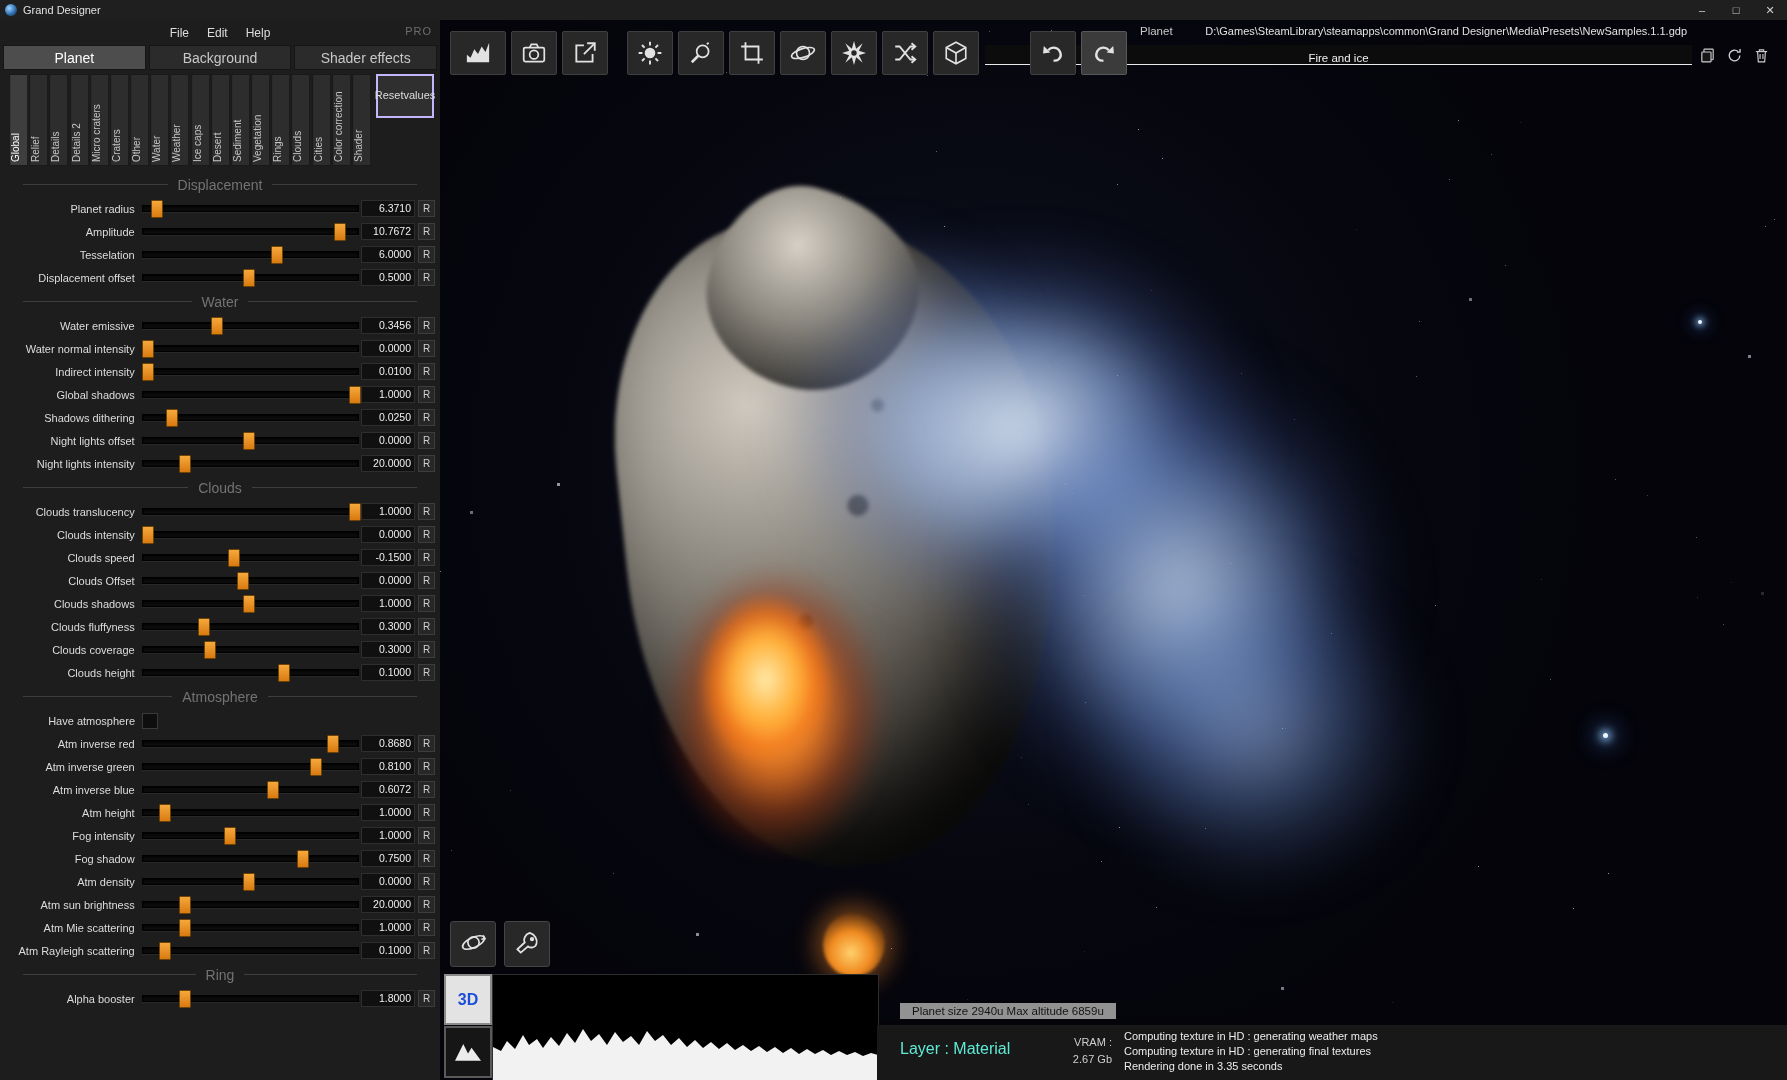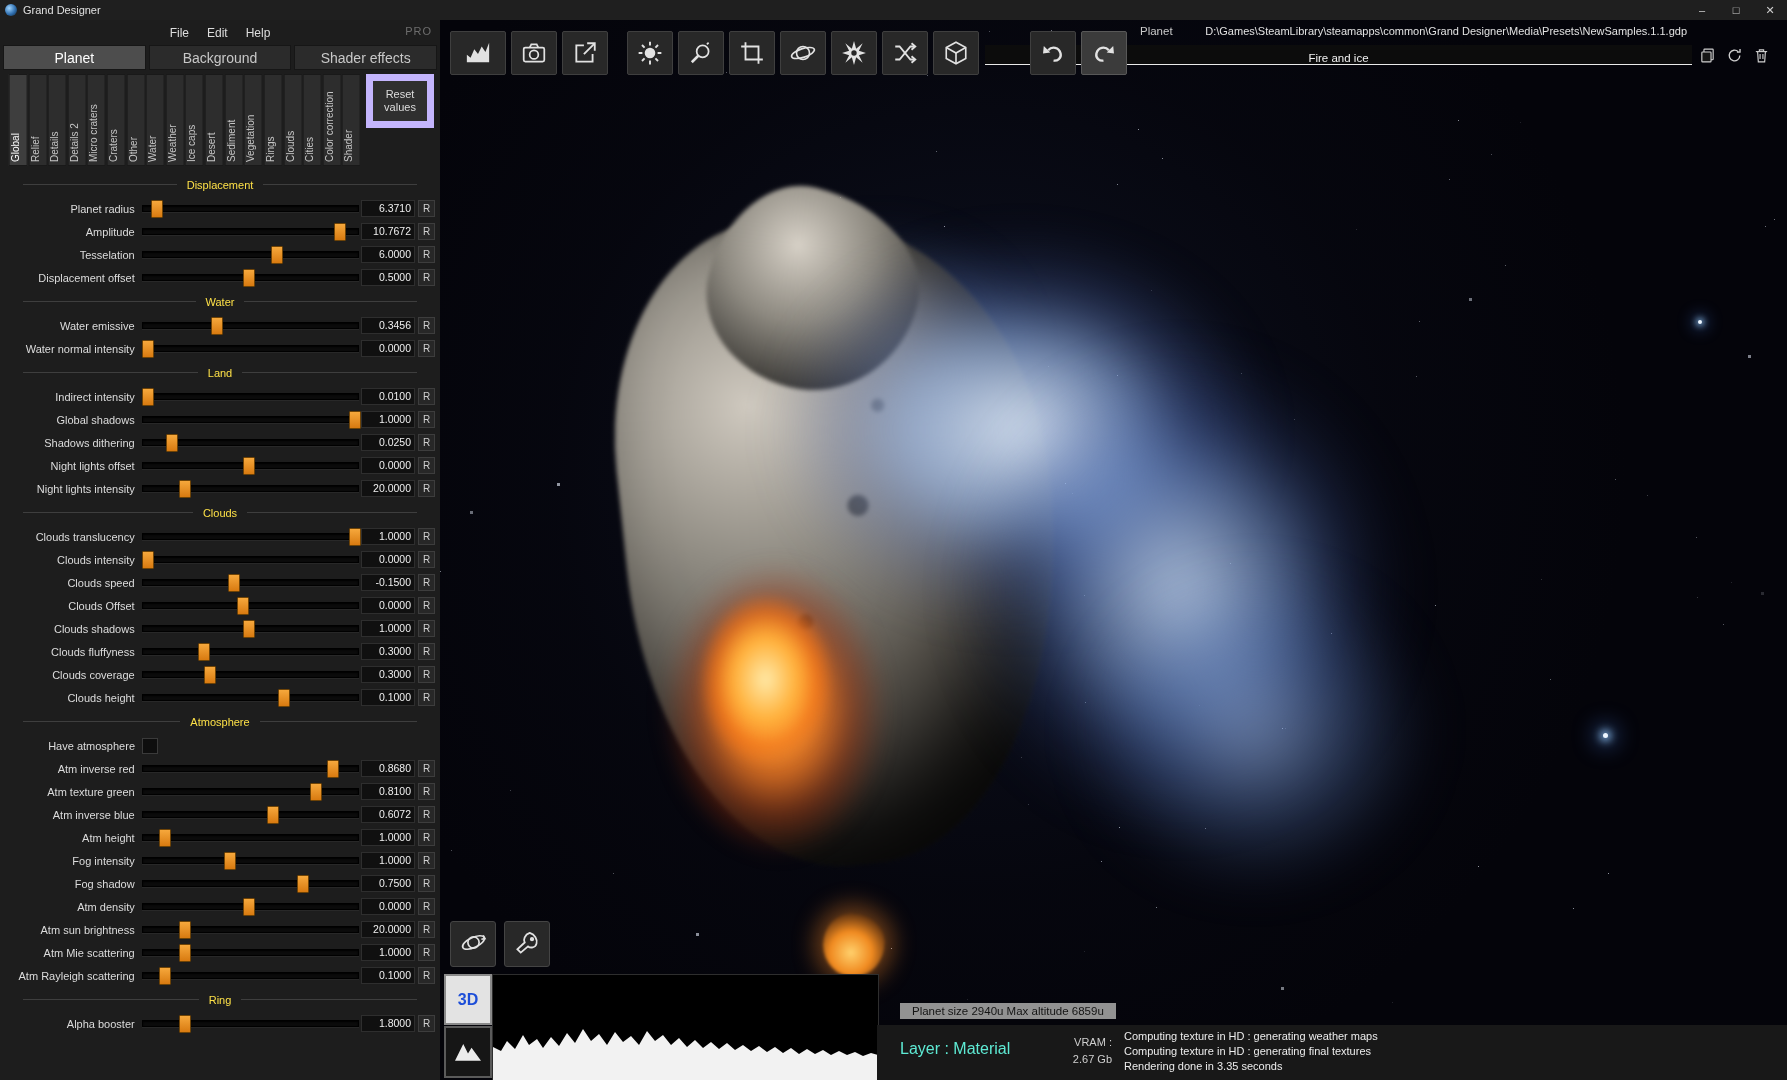--- a/index.html
+++ b/index.html
@@ -22,26 +22,26 @@
   
   .left-panel{position:absolute;top:45px;left:0;width:440px;bottom:0;background:#1d1d1d;z-index:30;}
   .main-tabs{position:absolute;top:0;left:3px;right:3px;height:25px;display:flex;gap:3px;}
   .main-tab{flex:1;background:#2b2b2b;color:#c8c8c8;display:flex;align-items:center;justify-content:center;font-size:14px;border:1px solid #161616;}
   .main-tab.active{background:#4d4d4d;color:#fff;}
   .vtab-row{position:absolute;top:29px;left:9px;right:6px;height:92px;display:flex;align-items:flex-start;}
   .vtabs{flex:1;display:flex;gap:1px;height:92px;}
   .vtab{flex:1;background:#2d2d2d;color:#c6c6c6;font-size:10px;writing-mode:vertical-rl;transform:rotate(180deg);
     white-space:nowrap;overflow:hidden;padding:3px 0;text-align:left;border:1px solid #191919;}
   .vtab.active{background:#3e3e3e;color:#fff;}
-  .reset-btn{width:54px;height:40px;margin-left:5px;background:#2f2f2f;border:7px solid #c4b5fd;color:#ddd;
-    font-size:11px;display:flex;flex-direction:column;align-items:center;justify-content:center;line-height:1.2;}
+  .reset-btn{width:54px;height:40px;margin-left:5px;background:#2f2f2f;border:2px solid #c4b5fd;color:#ddd;
+    font-size:11px;display:flex;flex-direction:row;align-items:center;justify-content:center;line-height:1.2;}
 
   
   .sections{position:absolute;top:127px;left:5px;right:5px;bottom:0;}
-  .section-header{display:flex;align-items:center;height:25px;margin:0 8px;color:#fde047;font-size:11px;}
+  .section-header{display:flex;align-items:center;height:25px;margin:0 8px;color:#737373;font-size:14px;}
   .section-header::before,.section-header::after{content:"";flex:1;border-top:1px solid #3e3e3e;margin:0 10px;}
   .srow{display:flex;align-items:center;height:23px;padding-left:2px;}
   .slabel{width:128px;text-align:right;color:#dcdcdc;font-size:11px;padding-right:7px;white-space:nowrap;}
   .strack{position:relative;width:216px;height:5px;background:#0b0b0b;border:1px solid #000;box-shadow:inset 0 1px 2px #000, 0 1px 0 rgba(255,255,255,0.05);}
   .shandle{position:absolute;top:-6px;width:10px;height:16px;background:linear-gradient(#f6a83c,#d87a10);
     border:1px solid #6e4306;border-radius:1px;}
   .svalue{width:46px;height:15px;margin-left:2px;background:#101010;border:1px solid #2e2e2e;color:#efefef;
     font-size:10.5px;text-align:right;padding:0 3px;line-height:15px;white-space:nowrap;}
   .sreset{width:15px;height:15px;margin-left:3px;background:#272727;border:1px solid #3d3d3d;color:#cfcfcf;
     font-size:10px;text-align:center;line-height:15px;}
@@ -231,23 +231,20 @@
           <div class="sreset">R</div>
         </div>
         <div class="srow">
           <div class="slabel">Water normal intensity</div>
           <div class="strack">
             <div class="shandle" style="left: calc(2% - 5px);"></div>
           </div>
           <div class="svalue">0.0000</div>
           <div class="sreset">R</div>
         </div>
-        <div class="section-header">
-          <span>Land</span>
-        </div>
         <div class="srow">
           <div class="slabel">Indirect intensity</div>
           <div class="strack">
             <div class="shandle" style="left: calc(2% - 5px);"></div>
           </div>
           <div class="svalue">0.0100</div>
           <div class="sreset">R</div>
         </div>
         <div class="srow">
           <div class="slabel">Global shadows</div>
@@ -357,21 +354,21 @@
         </div>
         <div class="srow">
           <div class="slabel">Atm inverse red</div>
           <div class="strack">
             <div class="shandle" style="left: calc(88% - 5px);"></div>
           </div>
           <div class="svalue">0.8680</div>
           <div class="sreset">R</div>
         </div>
         <div class="srow">
-          <div class="slabel">Atm texture green</div>
+          <div class="slabel">Atm inverse green</div>
           <div class="strack">
             <div class="shandle" style="left: calc(80% - 5px);"></div>
           </div>
           <div class="svalue">0.8100</div>
           <div class="sreset">R</div>
         </div>
         <div class="srow">
           <div class="slabel">Atm inverse blue</div>
           <div class="strack">
             <div class="shandle" style="left: calc(60% - 5px);"></div>

